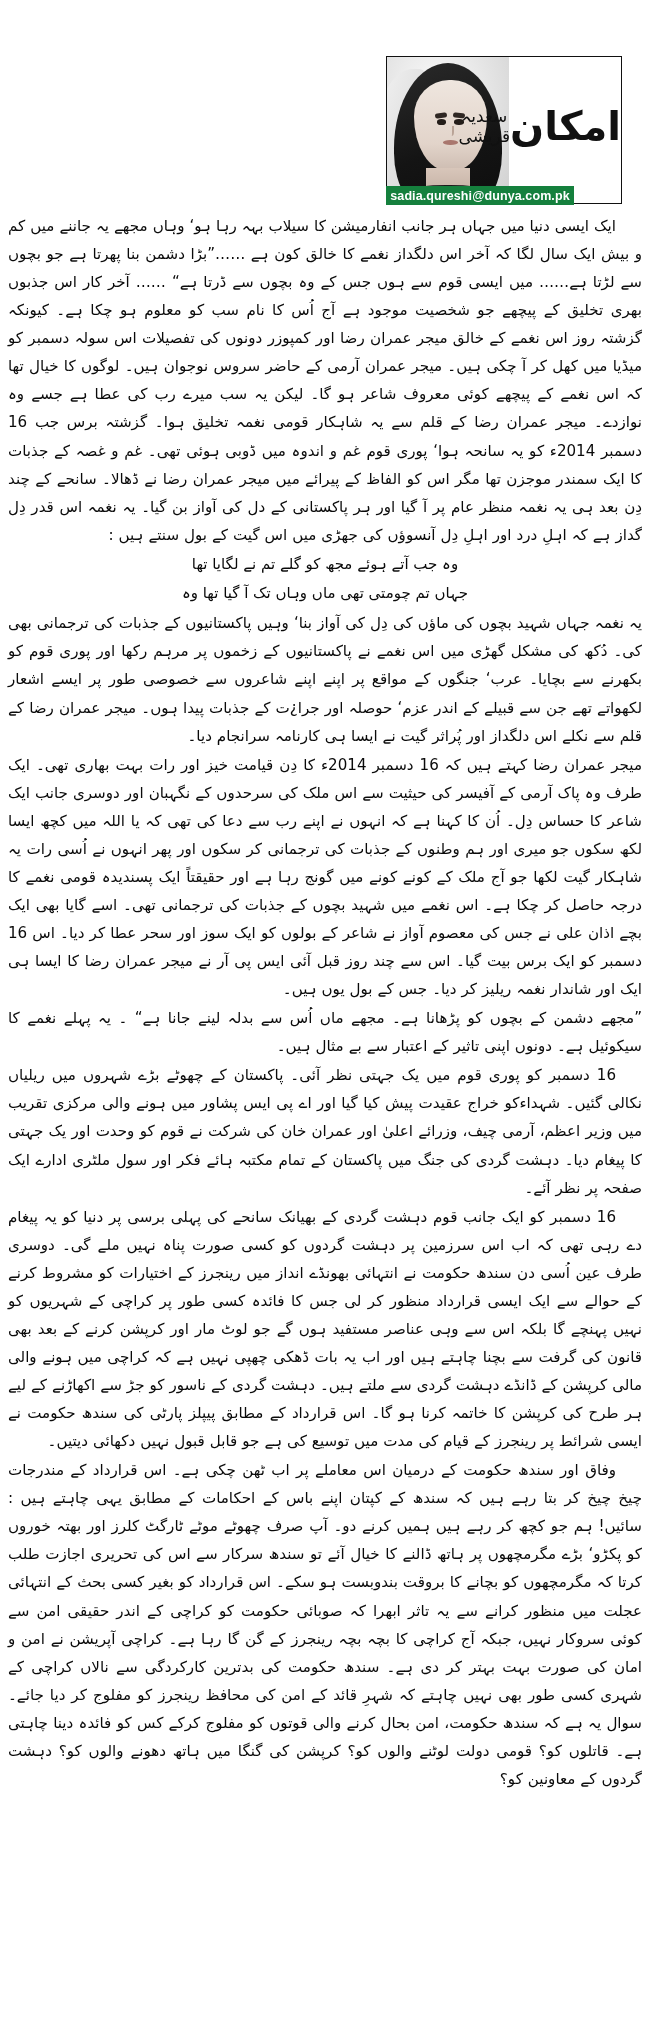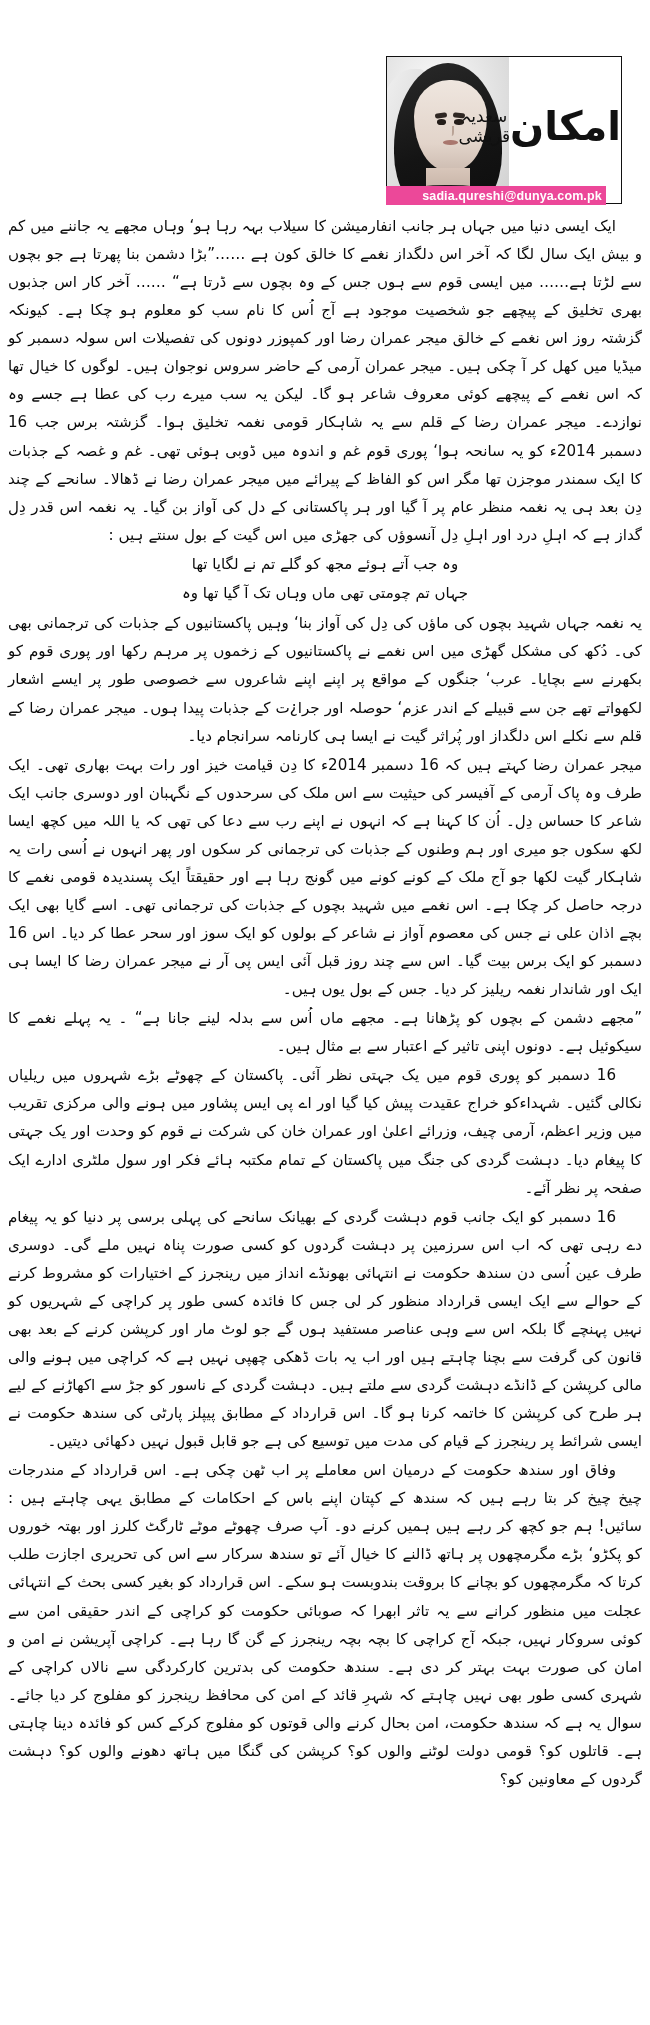--- a/index.html
+++ b/index.html
@@ -181,31 +181,30 @@
     background: #1b1b1b;
     border-radius: 48% 48% 0 0 / 80% 80% 0 0;
   }
 
   .email-bar {
     position: absolute;
     top: 186px;
     left: 386px;
     width: 188px;
     height: 19px;
-    background: #ec4899;
+    background: #15803d;
     color: #fff;
     display: flex;
     align-items: center;
     justify-content: center;
     font-size: 12.5px;
     font-weight: bold;
     letter-spacing: 0.1px;
     font-family: "Liberation Sans", sans-serif;
     direction: ltr;
-    padding-left: 32px;
   }
 
   .headline {
     position: absolute;
     top: 114px;
     right: 272px;
     width: 300px;
     text-align: center;
     font-size: 23px;
     font-weight: bold;

